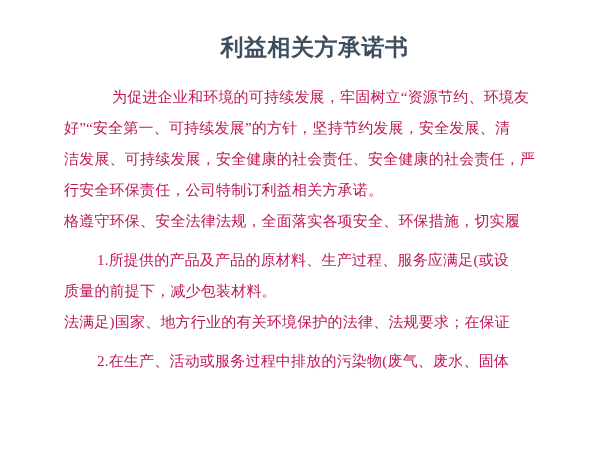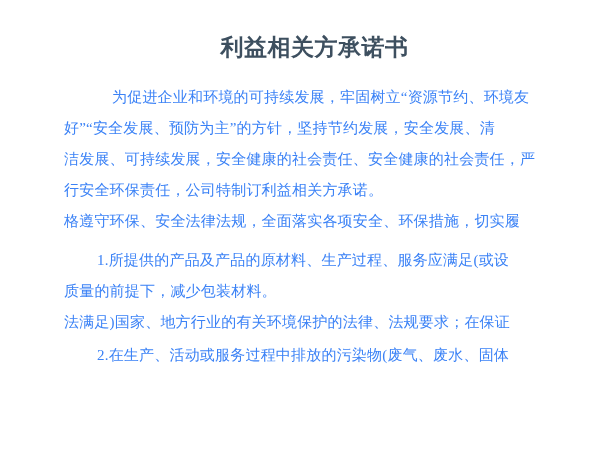--- a/index.html
+++ b/index.html
@@ -26,30 +26,30 @@
     font-family: "Liberation Sans", "DejaVu Sans", sans-serif;
     font-size: 23px;
     font-weight: bold;
     line-height: 30px;
     text-align: center;
     text-indent: 28px;
     letter-spacing: 0.5px;
     color: #3d4f5f;
   }
   .doc-body {
-    color: #3b82f6;
+    color: #be185d;
     font-size: 15px;
   }
   .para {
     margin: 0 0 8px 0;
     line-height: 31px;
     letter-spacing: 0.2px;
   }
   .doc-body .para:nth-child(2) {
-    margin-bottom: 2px;
+    margin-bottom: 8px;
   }
   .doc-body .para:last-child {
     margin-bottom: 3px;
   }
   .line {
     display: block;
     white-space: nowrap;
   }
   .indent-lg { padding-left: 48px; }
   .indent-md { padding-left: 33px; }
@@ -58,21 +58,21 @@
 <body>
 
 <div class="page">
 
   <h1 class="doc-title">利益相关方承诺书</h1>
 
   <div class="doc-body">
 
     <p class="para">
       <span class="line indent-lg">为促进企业和环境的可持续发展，牢固树立“资源节约、环境友</span>
-      <span class="line">好”“安全发展、预防为主”的方针，坚持节约发展，安全发展、清</span>
+      <span class="line">好”“安全第一、可持续发展”的方针，坚持节约发展，安全发展、清</span>
       <span class="line">洁发展、可持续发展，安全健康的社会责任、安全健康的社会责任，严</span>
       <span class="line">行安全环保责任，公司特制订利益相关方承诺。</span>
       <span class="line">格遵守环保、安全法律法规，全面落实各项安全、环保措施，切实履</span>
     </p>
 
     <p class="para">
       <span class="line indent-md">1.所提供的产品及产品的原材料、生产过程、服务应满足(或设</span>
       <span class="line">质量的前提下，减少包装材料。</span>
       <span class="line">法满足)国家、地方行业的有关环境保护的法律、法规要求；在保证</span>
     </p>

